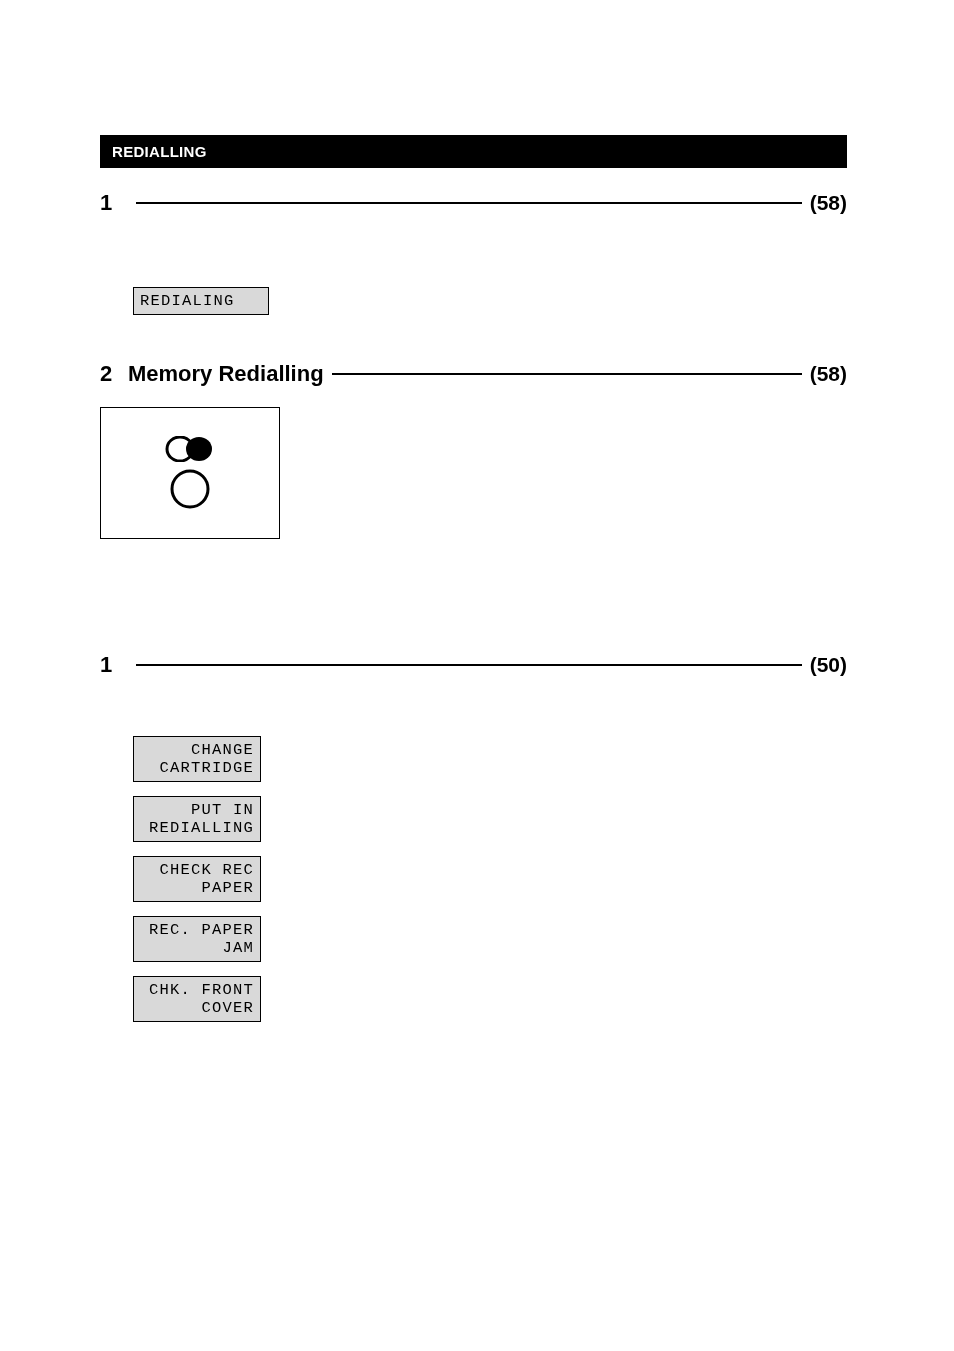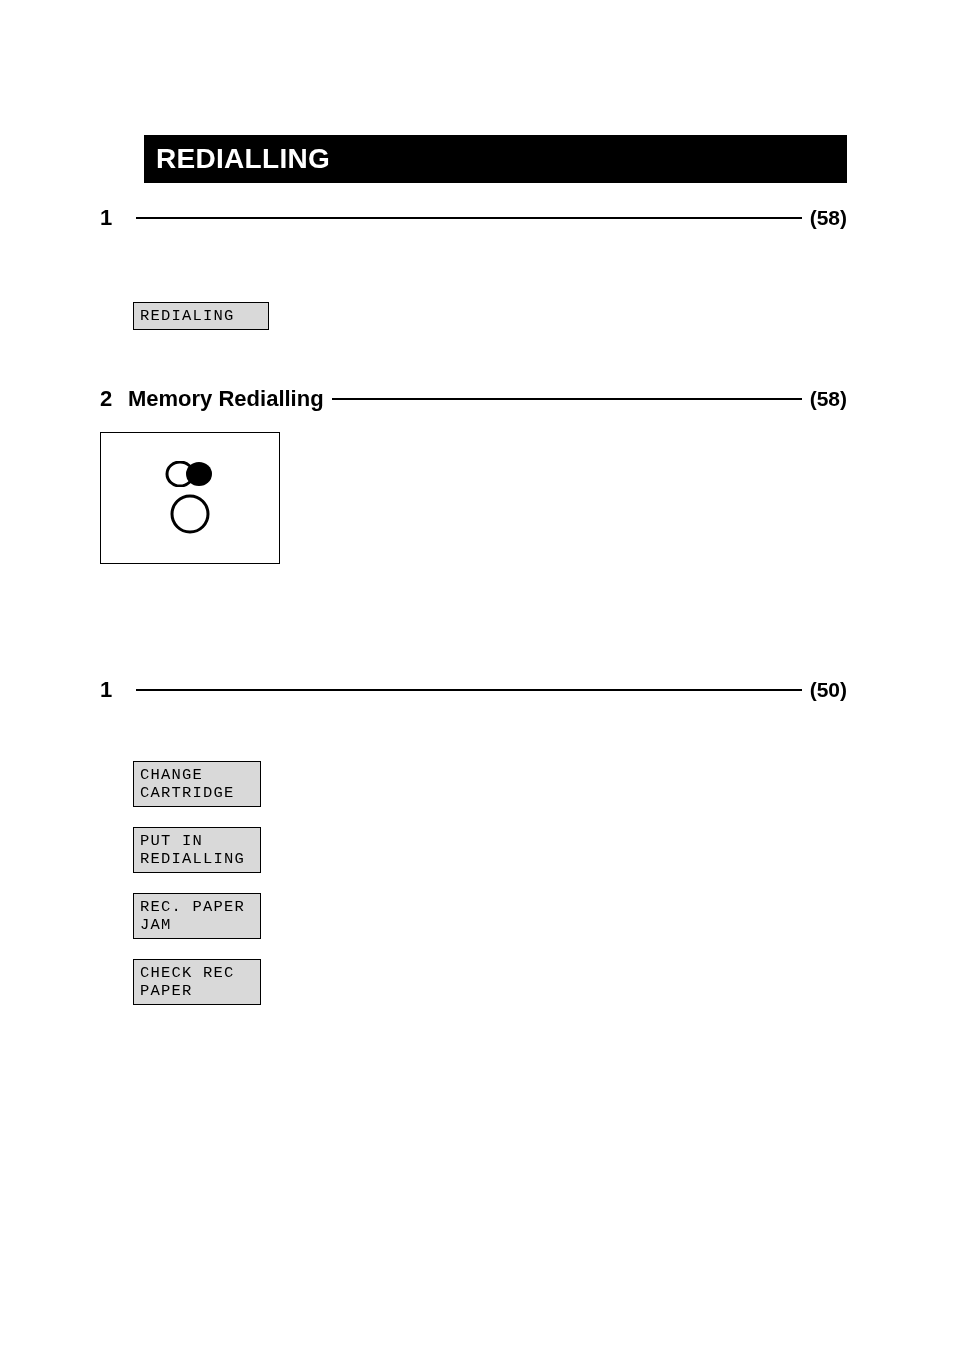--- a/index.html
+++ b/index.html
@@ -9,26 +9,25 @@
       font-family: Arial, Helvetica, sans-serif;
       width: 954px;
     }
     .page {
       padding: 135px 107px 60px 100px;
     }
     .section-header {
       background: #000;
       color: #fff;
       font-weight: bold;
-      font-size: 28px;
+      font-size: 15px;
       padding: 8px 12px;
       letter-spacing: 0.3px;
       font-stretch: condensed;
       font-family: "Arial Narrow", Arial, sans-serif;
-      margin-left: 44px;
     }
     .entry-row {
       display: flex;
       align-items: baseline;
       margin-top: 18px;
     }
     .entry-num {
       width: 28px;
       font-weight: bold;
       font-size: 22px;
@@ -61,45 +60,45 @@
       border: 1px solid #000;
       padding: 4px 6px;
       font-family: "Courier New", monospace;
       font-size: 15.5px;
       letter-spacing: 1.2px;
       min-width: 122px;
     }
     .lcd-wrap {
       margin-left: 33px;
       margin-top: 16px;
-      margin-bottom: 10px;
     }
     .icon-box {
       margin-left: 0;
       margin-top: 20px;
       margin-bottom: 40px;
       width: 178px;
       height: 130px;
       border: 1.5px solid #000;
       display: flex;
       flex-direction: column;
       align-items: center;
       justify-content: center;
       gap: 6px;
     }
     .stack {
       margin-left: 33px;
       margin-top: 18px;
     }
     .stack .lcd {
-      margin-bottom: 20px;
+      margin-bottom: 14px;
       display: block;
       width: 128px;
       box-sizing: border-box;
       min-width: 128px;
+      text-align: right;
     }
     .spacer-lg { height: 40px; }
     .spacer-md { height: 55px; }
     .spacer-sm { height: 28px; }
 
     .first-header {
       margin-top: 0;
     }
     .entry-row.top {
       margin-top: 22px;
@@ -150,17 +149,18 @@
     <div class="entry-num">1</div>
     <div class="leader"></div>
     <div class="page-ref">(50)</div>
   </div>
 
   <div class="spacer-lg"></div>
 
   <div class="stack">
     <span class="lcd">CHANGE CARTRIDGE</span>
     <span class="lcd">PUT IN REDIALLING</span>
+    <span class="lcd">CHECK REC PAPER</span>
     <span class="lcd">REC. PAPER JAM</span>
-    <span class="lcd">CHECK REC PAPER</span>
+    <span class="lcd">CHK. FRONT COVER</span>
   </div>
 
 </div>
 
 </body></html>

